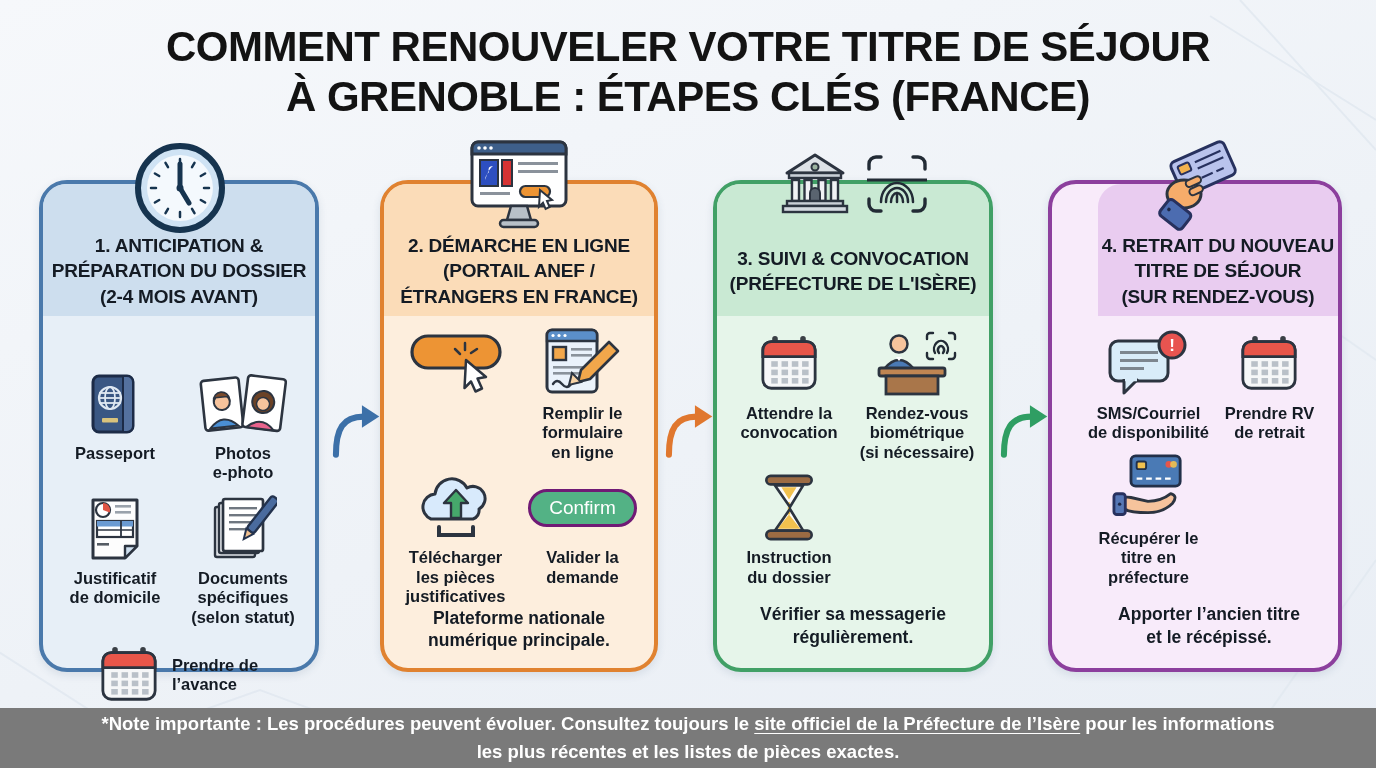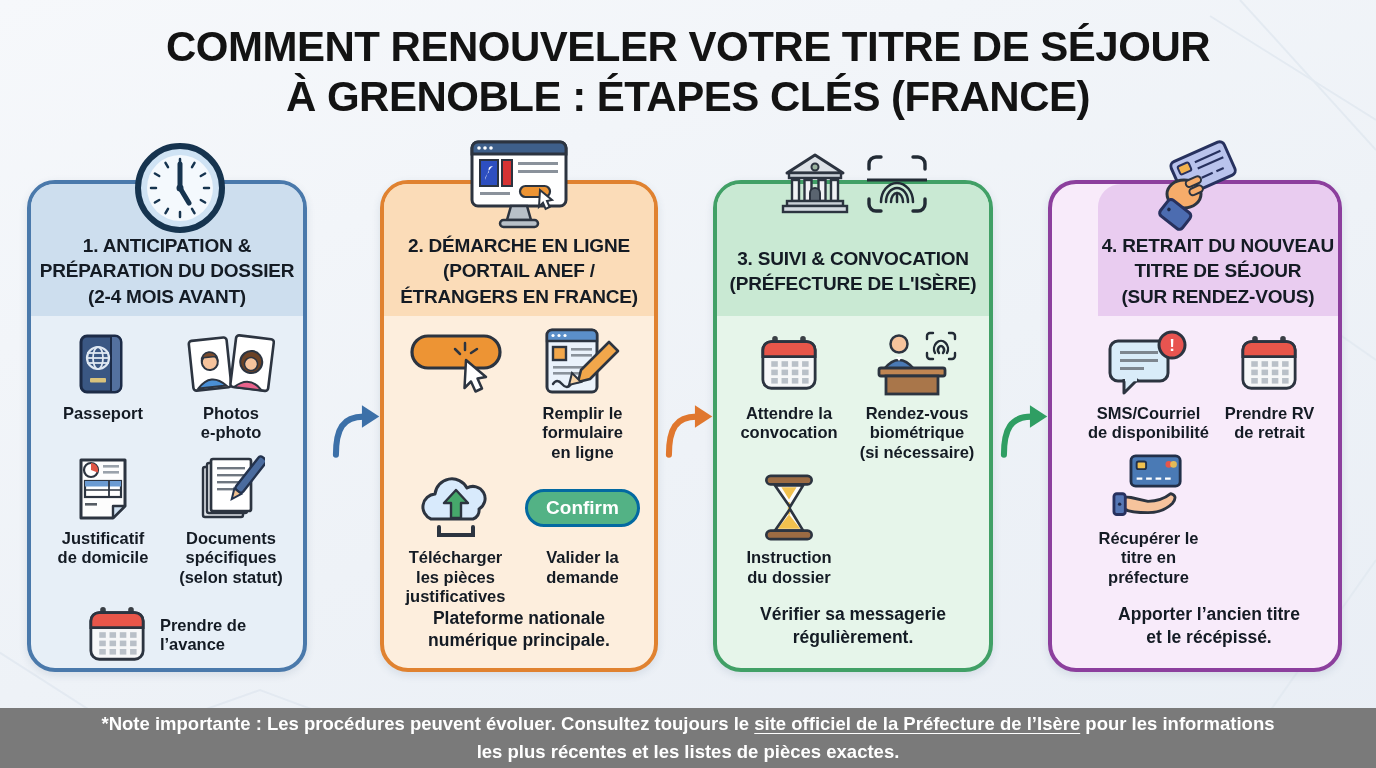--- a/index.html
+++ b/index.html
@@ -39,22 +39,22 @@
     margin-top:6px; font-size:16.5px; font-weight:bold; text-align:center;
     line-height:1.18; white-space:pre-line; color:#141b24;
   }
   .inline-item{display:flex; align-items:center; justify-content:center; gap:14px; margin-top:20px;}
   .inline-item .item-label{margin-top:0; text-align:left;}
   .card-footnote{
     margin-top:auto; text-align:center; font-size:17.5px; font-weight:bold;
     line-height:1.28; white-space:pre-line; color:#141b24; padding-bottom:8px;
   }
   .confirm-pill{
-    background:#53b285; border:3px solid #0369a1; color:#fff;
-    border-radius:999px; padding:5px 18px; font-size:19px; font-weight:bold;
+    background:#53b285; border:3px solid #701a75; color:#fff;
+    border-radius:999px; padding:5px 18px; font-size:19px; font-weight:normal;
   }
   .top-icon{position:absolute; z-index:3;}
   .top-icon-pair{position:absolute; z-index:3; display:flex; gap:10px; align-items:flex-end;}
   .arrow{position:absolute; z-index:2; width:52px; height:70px;}
   .arrow path.shaft{stroke:var(--arrow-color); stroke-width:7; fill:none; stroke-linecap:round;}
   .arrow path.head{fill:var(--arrow-color); stroke:none;}
   .footer-bar{
     position:absolute; left:0; top:708px; width:100%; height:60px; z-index:4;
     background:#7a7a7a; color:#ffffff;
     display:flex; flex-direction:column; align-items:center; justify-content:center;
@@ -175,21 +175,21 @@
     <g transform="rotate(-24 52 45)">
       <rect x="44" y="40" width="16" height="7" rx="3.5" fill="#f6ac6a" stroke="#2c3440" stroke-width="2"></rect>
       <rect x="44" y="49" width="14" height="7" rx="3.5" fill="#f6ac6a" stroke="#2c3440" stroke-width="2"></rect>
     </g>
     <g transform="rotate(38 32 78)">
       <rect x="18" y="66" width="28" height="20" rx="4" fill="#4c6cb0" stroke="#27315e" stroke-width="3"></rect>
       <circle cx="24" cy="76" r="1.8" fill="#1d2747"></circle>
     </g>
   </svg>
 
-  <div class="step-card" style="left: 27px; width: 280px; --accent: #4a79ab; --header-bg: #cddeee; --body-bg: #e7eff7;">
+  <div class="step-card" style="left: 39px; width: 280px; gap: 40px; --accent: #4a79ab; --header-bg: #cddeee; --body-bg: #e7eff7;">
     <div class="card-header">
       <div class="card-title">1. ANTICIPATION &amp;
 PRÉPARATION DU DOSSIER
 (2-4 MOIS AVANT)</div>
     </div>
     <div class="card-body">
       <div class="item-grid">
         <div class="item">
           <div class="icon-box">
             <svg width="52" height="64" viewBox="0 0 52 64">

